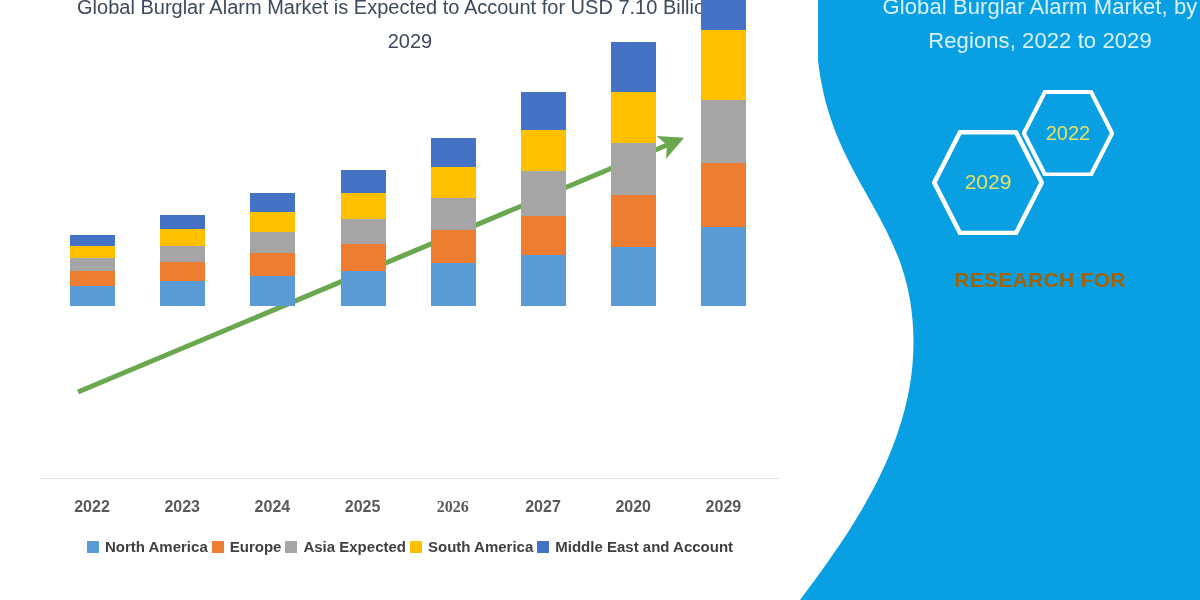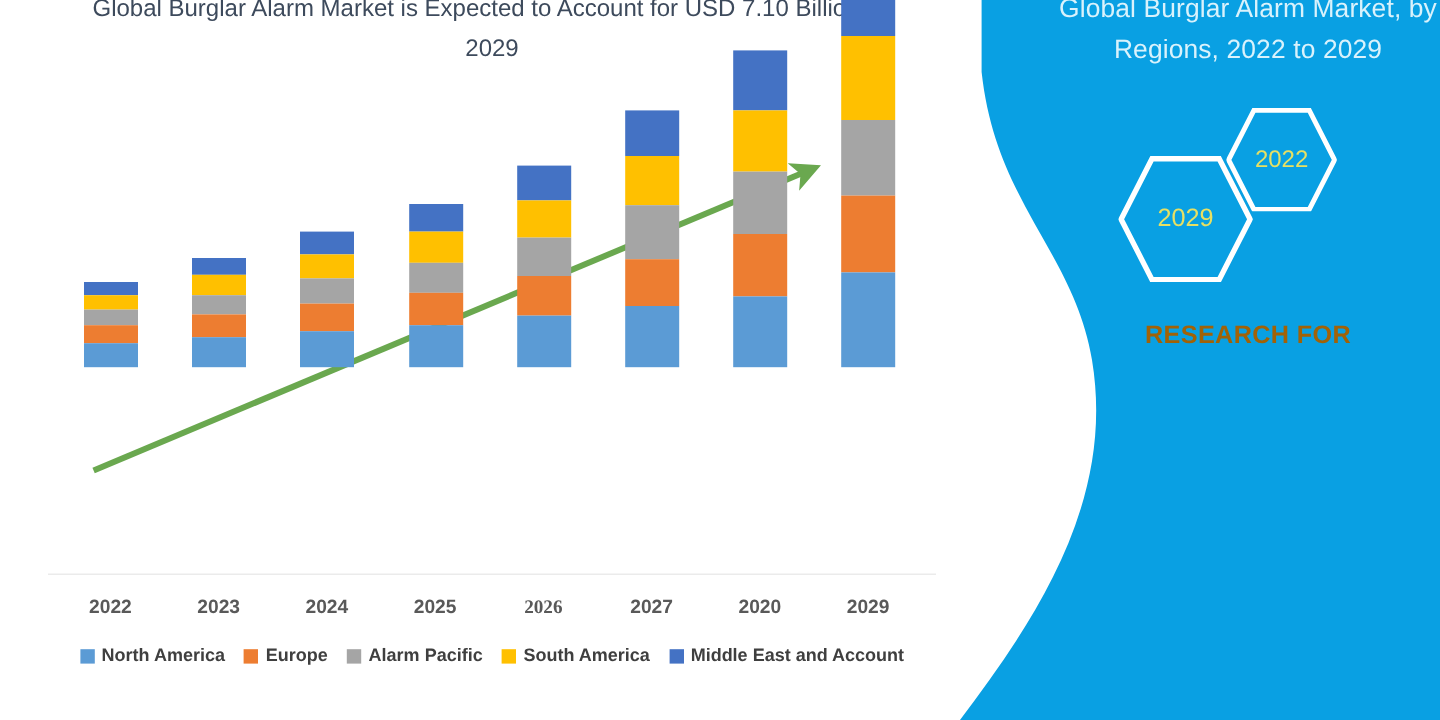--- a/index.html
+++ b/index.html
@@ -67,21 +67,21 @@
   }
   .seg { width: 100%; }
 
   .xtick {
     position: absolute; top: 498px; width: 90px; text-align: center;
     color: #595959; font-size: 16px; font-weight: bold;
   }
 
   .legend {
     position: absolute; left: 45px; top: 538px; width: 730px;
-    display: flex; align-items: flex-start; justify-content: center; gap: 16px;
+    display: flex; align-items: flex-start; justify-content: center; gap: 4px;
   }
   .legend-item { display: flex; align-items: center; gap: 6px; }
   .legend-swatch { width: 12px; height: 12px; flex: none; }
   .legend-label { color: #3f3f3f; font-size: 15px; font-weight: bold; white-space: nowrap; }
 
   .arrow-svg { position: absolute; left: 0; top: 0; width: 800px; height: 600px; }
 </style>
 </head>
 <body>
 
@@ -201,21 +201,21 @@
         <div class="legend-item">
           <span class="legend-swatch" style="background: rgb(91, 155, 213);"></span>
           <span class="legend-label">North America</span>
         </div>
         <div class="legend-item">
           <span class="legend-swatch" style="background: rgb(237, 125, 49);"></span>
           <span class="legend-label">Europe</span>
         </div>
         <div class="legend-item">
           <span class="legend-swatch" style="background: rgb(165, 165, 165);"></span>
-          <span class="legend-label">Alarm Pacific</span>
+          <span class="legend-label">Asia Expected</span>
         </div>
         <div class="legend-item">
           <span class="legend-swatch" style="background: rgb(255, 192, 0);"></span>
           <span class="legend-label">South America</span>
         </div>
         <div class="legend-item">
           <span class="legend-swatch" style="background: rgb(68, 114, 196);"></span>
           <span class="legend-label">Middle East and Account</span>
         </div>
       </div>

